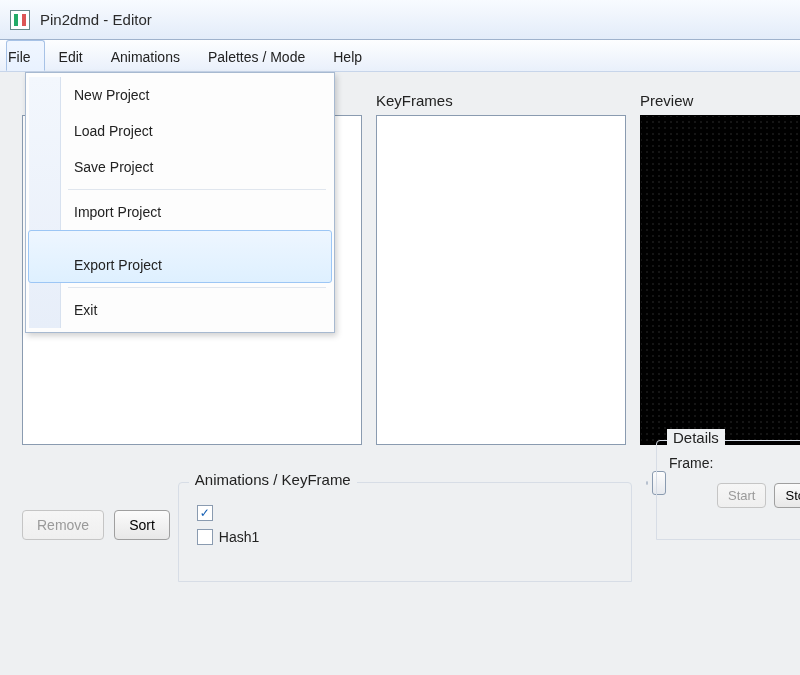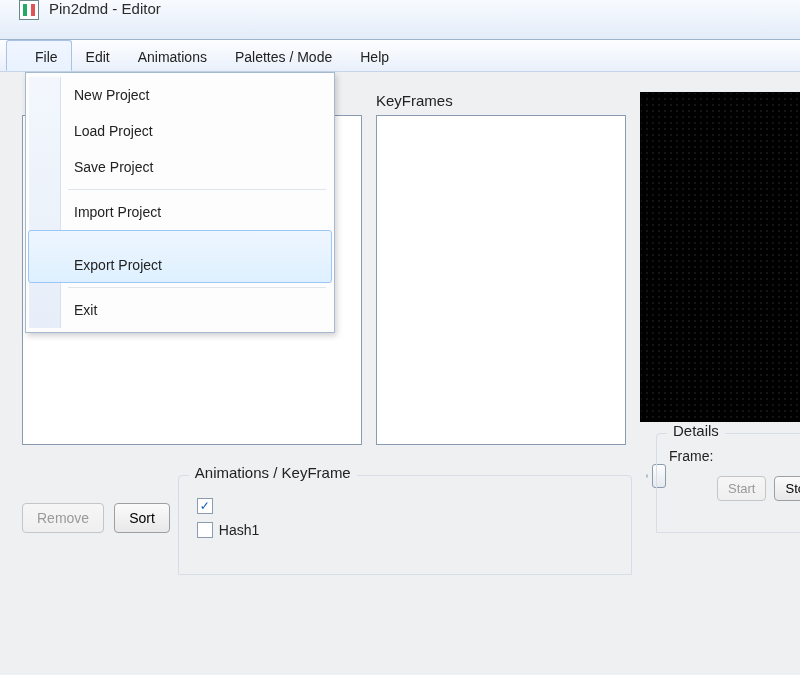--- a/index.html
+++ b/index.html
@@ -13,21 +13,22 @@
     height: 675px;
     overflow: hidden;
     position: relative;
   }
   
   .titlebar {
     height: 40px;
     background: linear-gradient(#f8fbff, #e3ecf9);
     border-bottom: 1px solid #9fb2cc;
     display: flex;
-    padding: 0 19px;
+    align-items: center;
+    padding: 0 10px;
     gap: 10px;
   }
   .app-icon {
     width: 20px; height: 20px;
     border: 1px solid #688;
     background: #fff;
     display: inline-block;
     position: relative;
   }
   .app-icon::before {
@@ -49,21 +50,21 @@
   .menuitem {
     padding: 6px 14px 4px 14px;
     cursor: default;
     line-height: 22px;
   }
   .menuitem.open {
     background: linear-gradient(#f0f6ff,#e9f2ff);
     border: 1px solid #a7c2e6;
     border-bottom: 1px solid #e9f2ff;
     border-radius: 3px 3px 0 0;
-    padding: 5px 13px 3px 28px;
+    padding: 5px 13px 3px 1px;
     position: relative;
     z-index: 20;
   }
   
   .dropdown {
     position: absolute;
     left: 25px;
     top: 72px;
     width: 310px;
     background: #fdfdfd;
@@ -90,21 +91,21 @@
   }
   .dd-sep {
     margin: 4px 6px 4px 40px;
     border-top: 1px solid #e0e6ee;
   }
   
   .content {
     padding: 20px 0 0 22px;
     display: flex;
     flex-direction: column;
-    gap: 16px;
+    gap: 23px;
   }
   .panels-row {
     display: flex;
     gap: 14px;
     align-items: flex-start;
   }
   .panel {
     display:flex; flex-direction:column; gap:6px;
   }
   .panel-label { font-size: 15px; }
@@ -211,20 +212,21 @@
       <div class="panel-label" style="visibility:hidden">Recordings</div>
       <div class="listbox recordings-box"></div>
     </div>
 
     <div class="panel">
       <div class="panel-label">KeyFrames</div>
       <div class="listbox keyframes-box"></div>
     </div>
 
     <div class="panel">
+      <div class="panel-label">Preview</div>
       <div class="preview-box"></div>
     </div>
   </div>
 
   <div class="bottom-row">
     <div style="display:flex; flex-direction:row; gap:8px; width:610px;">
       <div class="btnrow">
         <button class="btn" disabled="">Remove</button>
         <button class="btn">Sort</button>
       </div>

